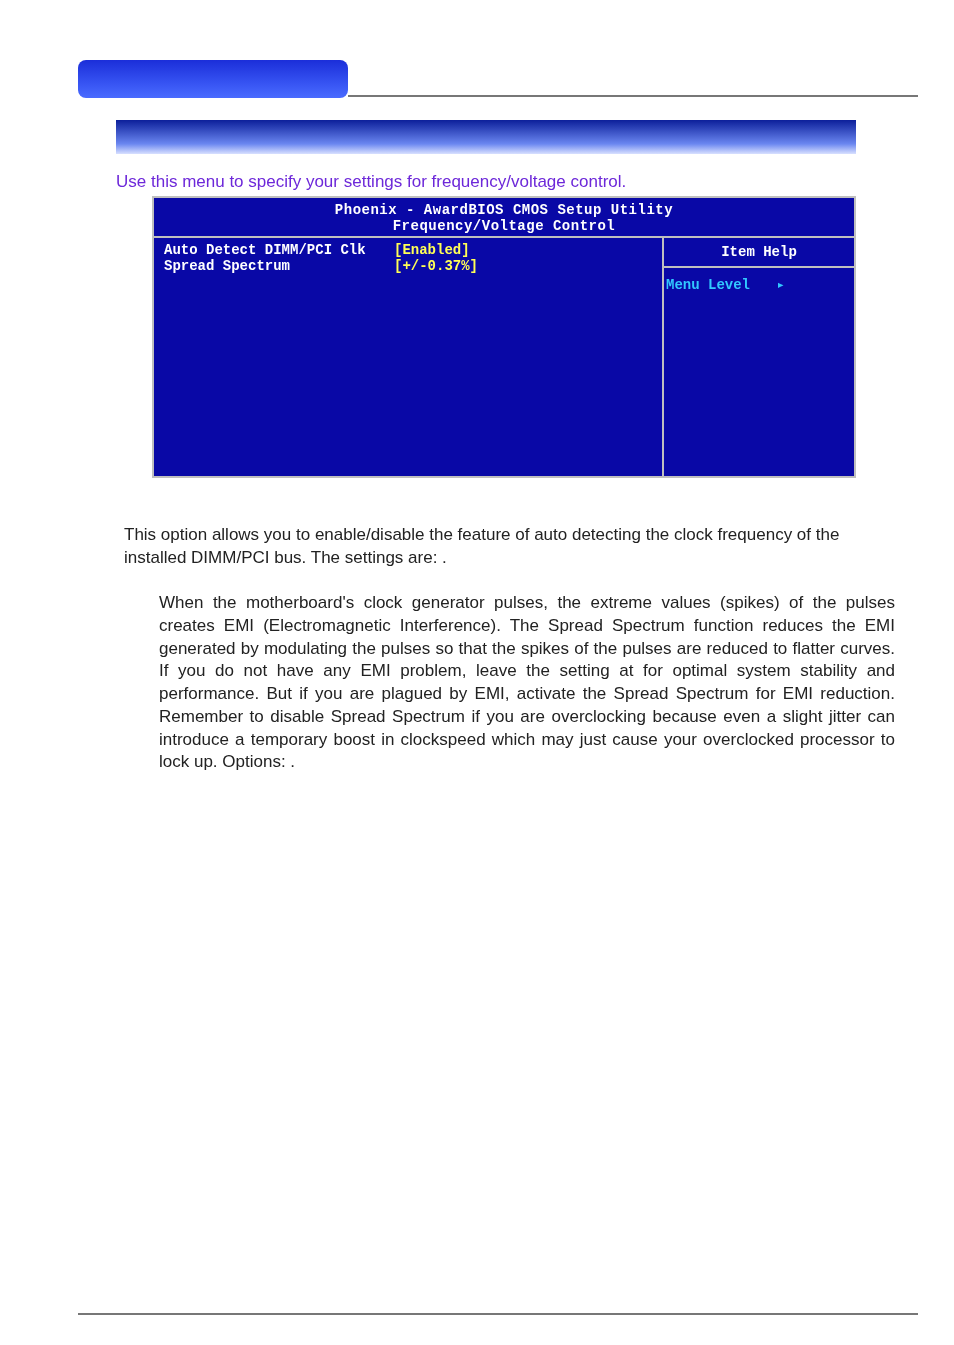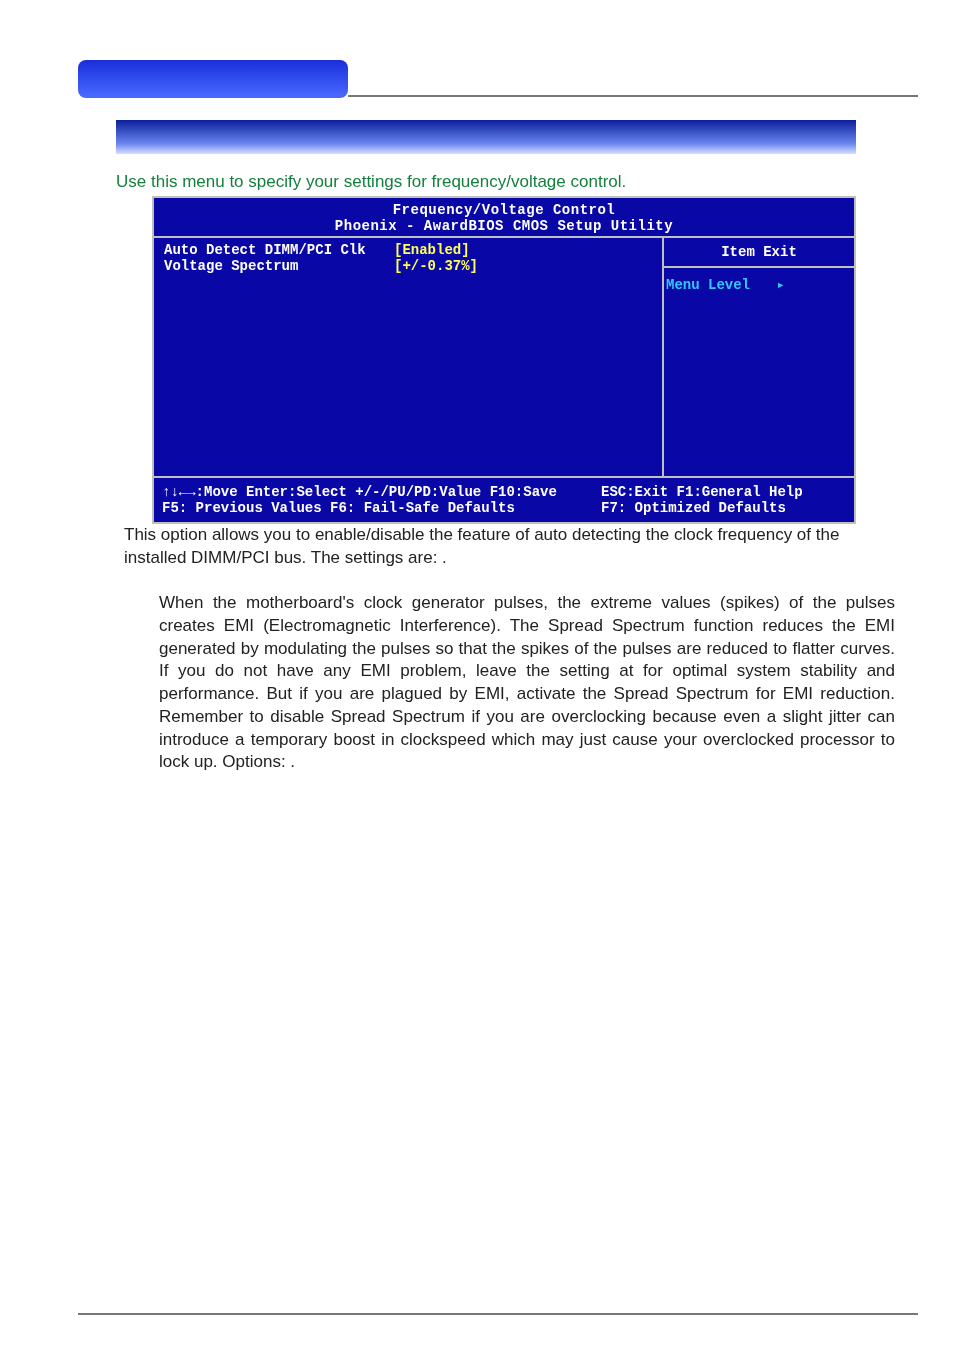--- a/index.html
+++ b/index.html
@@ -1,21 +1,21 @@
 <!DOCTYPE html>
 <html><head>
 <meta charset="utf-8">
 <style>
   html,body{margin:0;padding:0;background:#fff;font-family:Arial,Helvetica,sans-serif;color:#000;}
   .page{width:954px;min-height:1345px;margin:0;position:relative;box-sizing:border-box;padding-bottom:50px;}
   .topband{height:72px;background:#fff;}
   .bluepill{position:absolute;left:78px;top:60px;width:270px;height:38px;background:linear-gradient(180deg,#1b2ed9 0%,#3653f2 60%,#4a6bff 100%);border-radius:8px;}
   .hr1{position:absolute;left:348px;right:36px;top:95px;height:2px;background:#777;}
   .sectionbar{position:absolute;left:116px;top:120px;width:740px;height:34px;background:linear-gradient(180deg,#0c1f9a 0%, #6a86f0 70%, #d8e0ff 100%);}
-  .intro{position:absolute;left:116px;top:172px;font-size:17px;color:#15803d;}
+  .intro{position:absolute;left:116px;top:172px;font-size:17px;color:#6d28d9;}
   .bios{position:absolute;left:152px;top:196px;width:704px;box-sizing:border-box;border:2px solid #bfbfbf;background:#0908a6;font-family:"Courier New",monospace;font-size:14px;}
   .bios .title{padding:4px 0 2px 0;text-align:center;color:#fff;font-weight:bold;letter-spacing:0.5px;}
   .columns{display:flex;border-top:2px solid #bfbfbf;}
   .leftcol{flex:1;border-right:2px solid #bfbfbf;min-height:230px;padding:4px 10px;color:#fff;}
   .leftcol .row{display:flex;}
   .leftcol .lbl{width:230px;color:#fff;font-weight:bold;}
   .leftcol .val{color:#ffff55;font-weight:bold;text-align:center;}
   .rightcol{width:190px;padding:0;color:#fff;}
   .rightcol .helpbar{border-bottom:2px solid #bfbfbf;padding:6px 0;text-align:center;color:#fff;font-weight:bold;}
   .rightcol .submenu{padding:8px 2px;color:#31c8ff;font-weight:bold;}
@@ -33,50 +33,40 @@
 <div class="page">
   <div class="topband"></div>
   <div class="bluepill"></div>
   <div class="hr1"></div>
   <div class="sectionbar"></div>
 
   <div class="intro">Use this menu to specify your settings for frequency/voltage control.</div>
 
   <div class="bios">
     <div class="title">
+      <div>Phoenix - AwardBIOS CMOS Setup Utility</div>
       <div>Frequency/Voltage Control</div>
-      <div>Phoenix - AwardBIOS CMOS Setup Utility</div>
     </div>
     <div class="columns">
       <div class="leftcol">
         <div class="row">
           <span class="lbl">Auto Detect DIMM/PCI Clk</span>
           <span class="val">[Enabled]</span>
         </div>
         <div class="row">
-          <span class="lbl">Voltage Spectrum</span>
+          <span class="lbl">Spread Spectrum</span>
           <span class="val">[+/-0.37%]</span>
         </div>
       </div>
       <div class="rightcol">
-        <div class="helpbar">Item Exit</div>
+        <div class="helpbar">Item Help</div>
         <div class="submenu">
           <span>Menu Level</span>
           <span class="arrow">▸</span>
         </div>
-      </div>
-    </div>
-    <div class="footer">
-      <div class="fl">
-        <div>↑↓←→:Move  Enter:Select  +/-/PU/PD:Value  F10:Save</div>
-        <div>F5: Previous Values    F6: Fail-Safe Defaults</div>
-      </div>
-      <div class="fr">
-        <div>ESC:Exit  F1:General Help</div>
-        <div>F7: Optimized Defaults</div>
       </div>
     </div>
   </div>
 
   <div class="body1">This option allows you to enable/disable the feature of auto detecting the clock frequency of the installed DIMM/PCI bus. The settings are:                              .</div>
   <div class="body2">When the motherboard's clock generator pulses, the extreme values (spikes) of the pulses creates EMI (Electromagnetic Interference). The Spread Spectrum function reduces the EMI generated by modulating the pulses so that the spikes of the pulses are reduced to flatter curves. If you do not have any EMI problem, leave the setting at               for optimal system stability and performance. But if you are plagued by EMI, activate the Spread Spectrum for EMI reduction. Remember to disable Spread Spectrum if you are overclocking because even a slight jitter can introduce a temporary boost in clockspeed which may just cause your overclocked processor to lock up. Options:                                                                               .</div>
 
   <div class="pagefoot"></div>
 </div>
 

